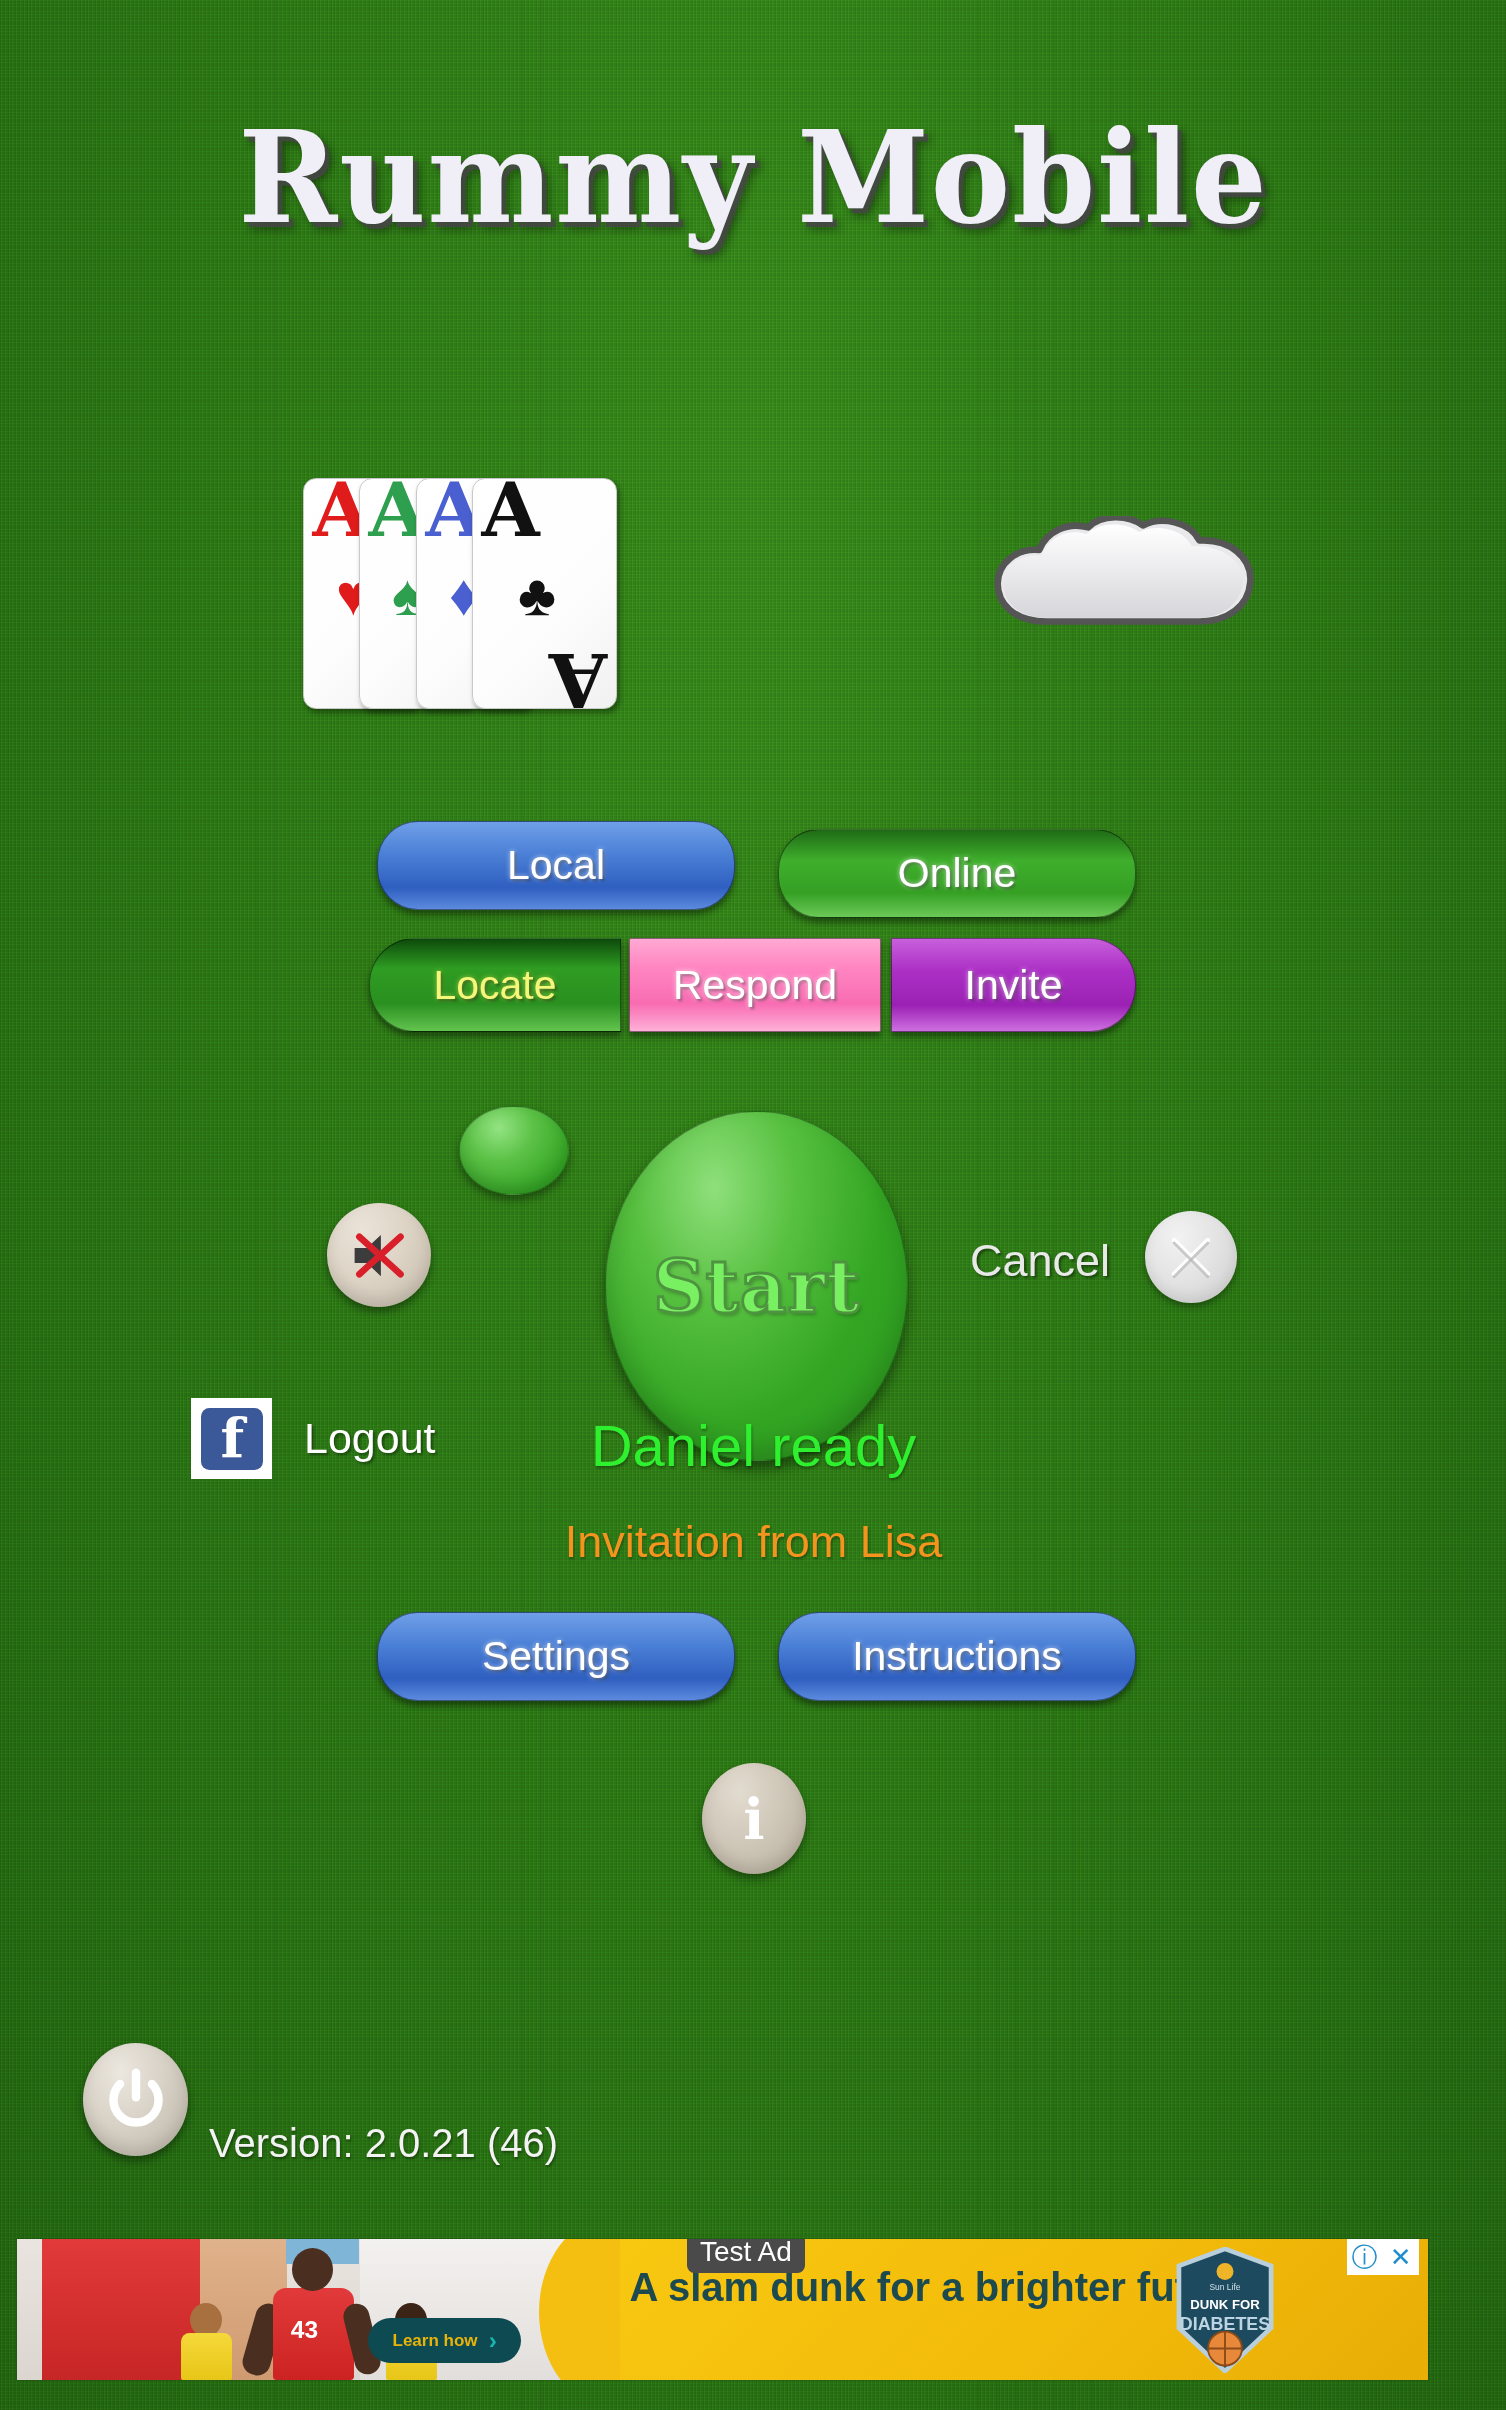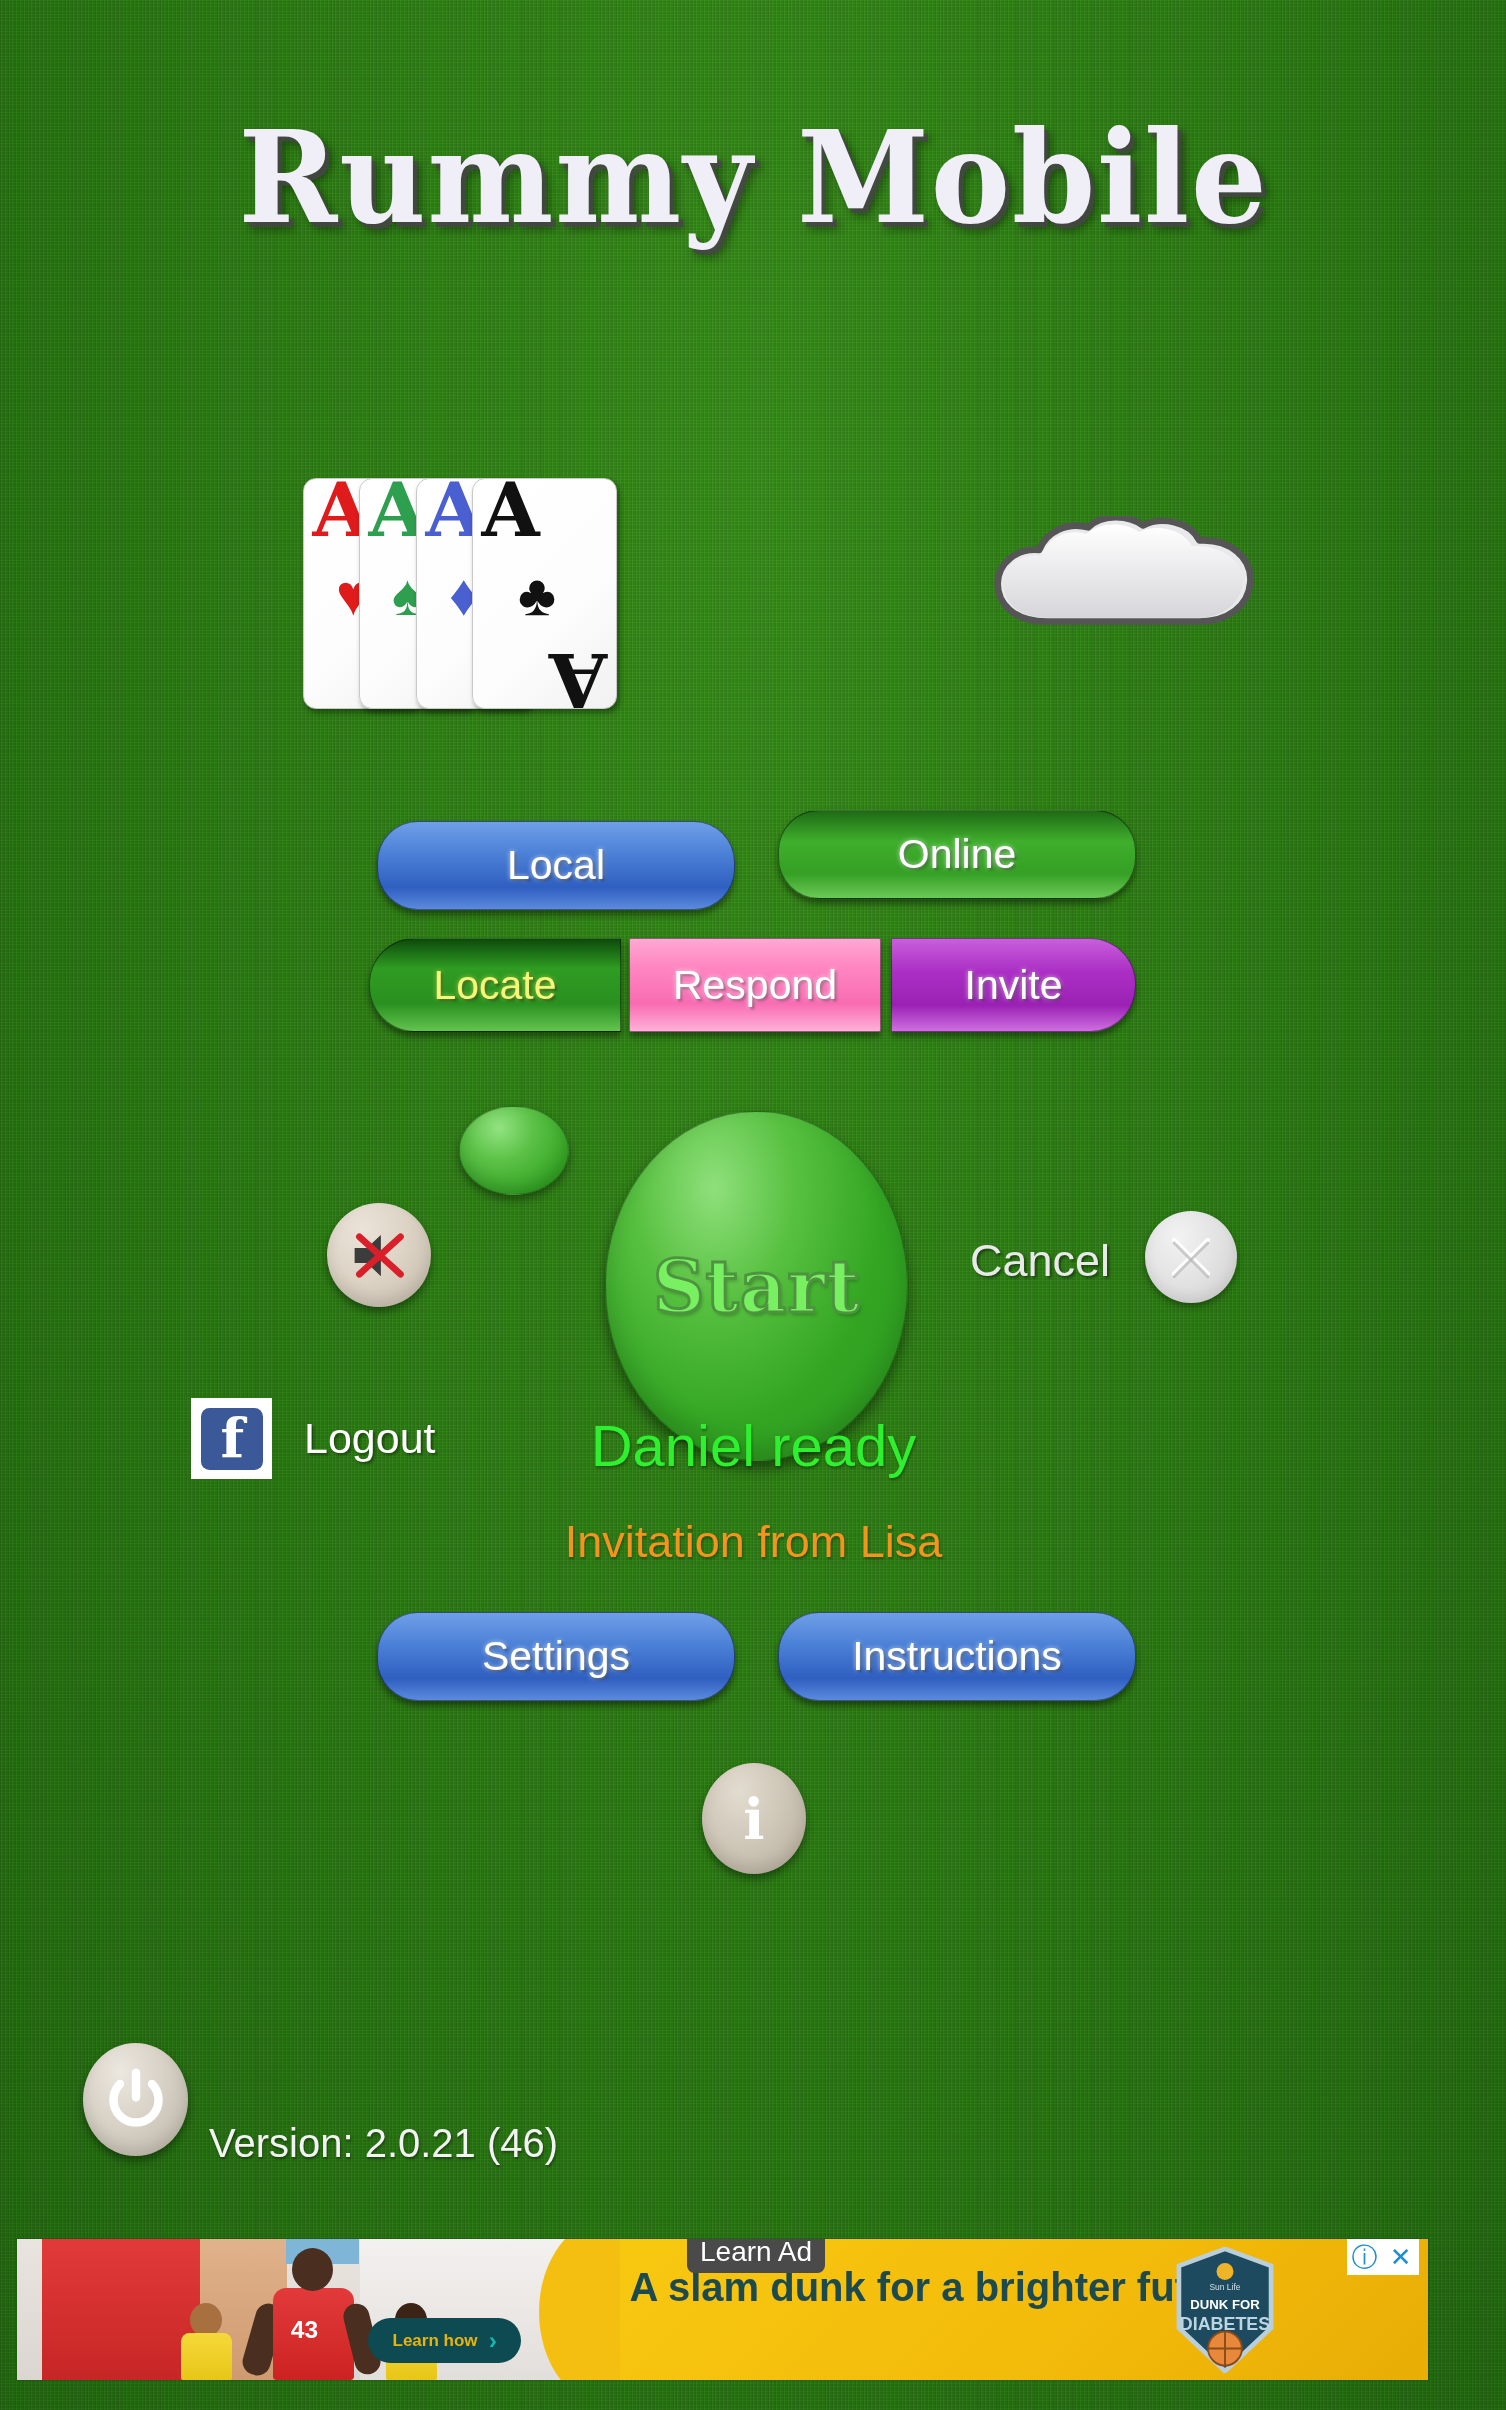--- a/index.html
+++ b/index.html
@@ -87,21 +87,21 @@
   .pill-blue{
     background:linear-gradient(180deg,#6f9fe8 0%,#4a7fd6 38%,#2f5fc0 75%,#5b8ade 100%);
     border-radius:41px;
   }
   .pill-green{
     background:linear-gradient(180deg,#1f6a16 0%,#3fae2c 35%,#35a024 72%,#6cc957 100%);
     border-radius:41px;
   }
 
   #btn-local{left:377px;top:821px;width:356px;height:87px;}
-  #btn-online{left:778px;top:810px;width:356px;height:87px;}
+  #btn-online{left:778px;top:829px;width:356px;height:87px;}
 
   #btn-locate{
     left:369px;top:938px;width:250px;height:92px;
     border-radius:46px 0 0 46px;
     background:linear-gradient(180deg,#0d4a0b 0%,#2f9c22 32%,#2a9020 70%,#63c44f 100%);
     color:#f4f77a;
     text-shadow:0 0 5.6px rgba(255,255,100,.55),1.9px 1.9px 2.8px rgba(0,0,0,.5);
   }
   #btn-respond{
     left:629px;top:938px;width:250px;height:92px;
@@ -466,15 +466,15 @@
         <line x1="55" y1="90" x2="55" y2="126" stroke="#8a4b18" stroke-width="2"></line>
       </svg>
     </div>
 
     <div id="ad-badges">
       <div class="bdg">ⓘ</div>
       <div class="bdg">✕</div>
     </div>
   </div>
 
-  <div id="test-ad">Learn Ad</div>
+  <div id="test-ad">Test Ad</div>
 </div>
 
 
 </body></html>

